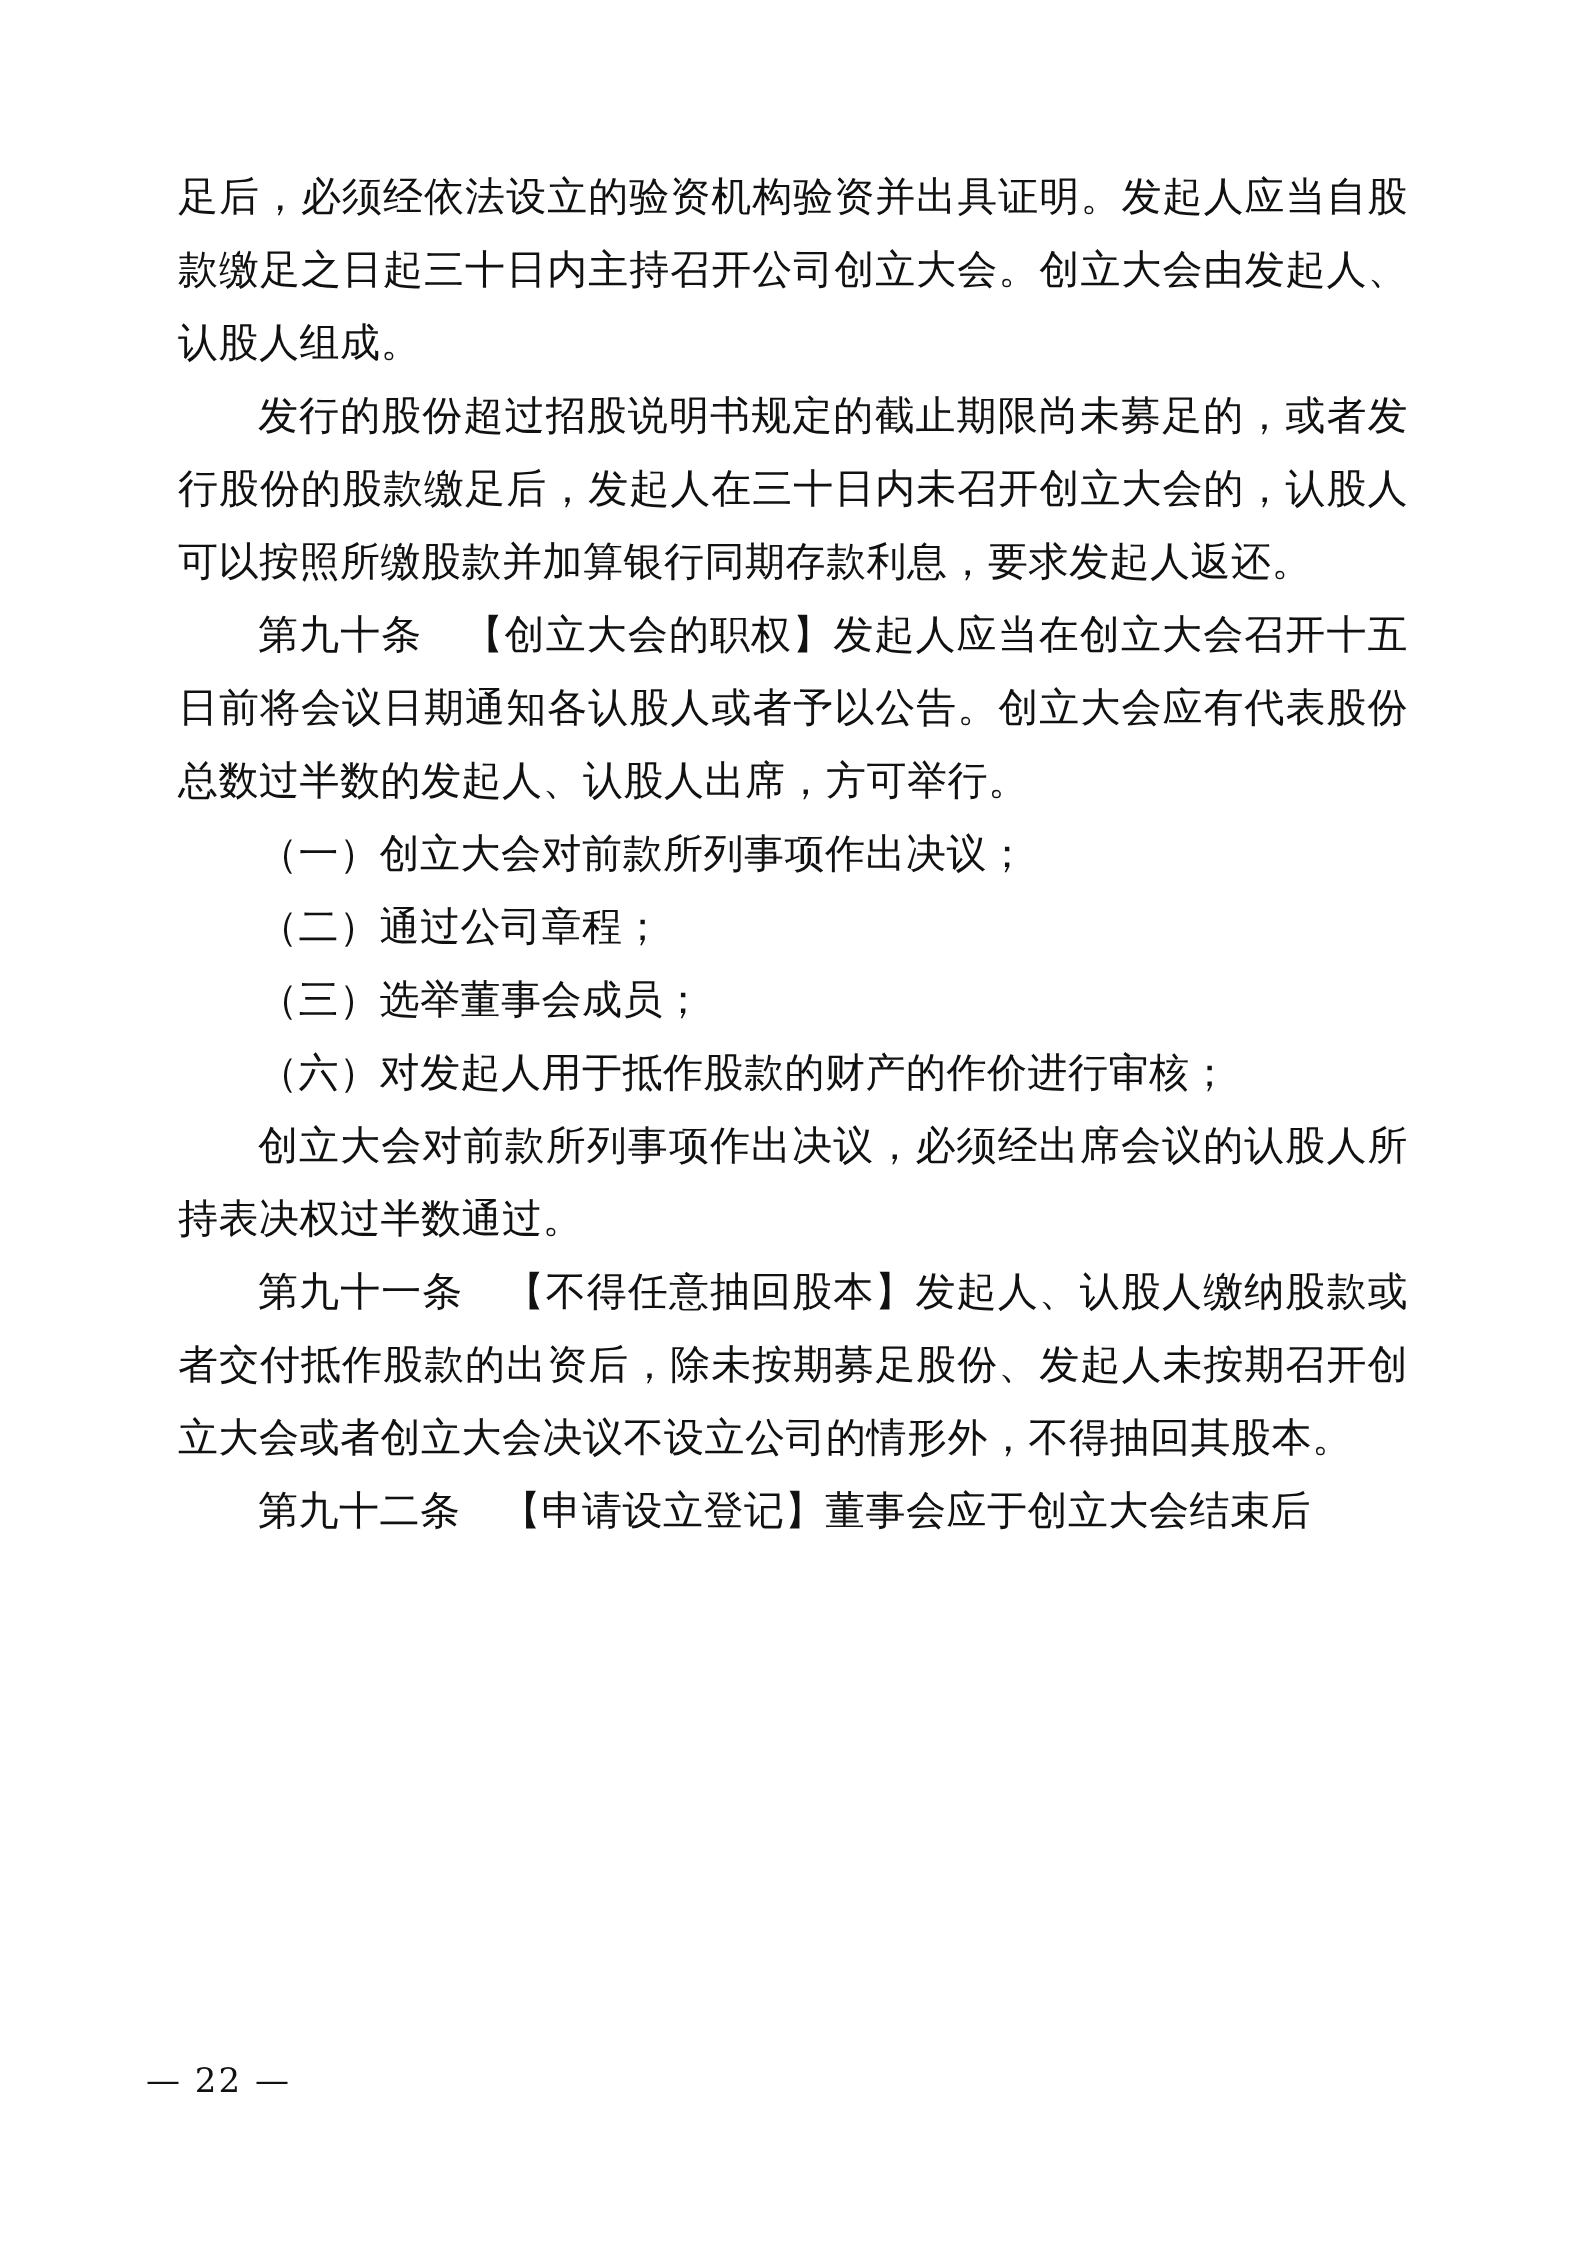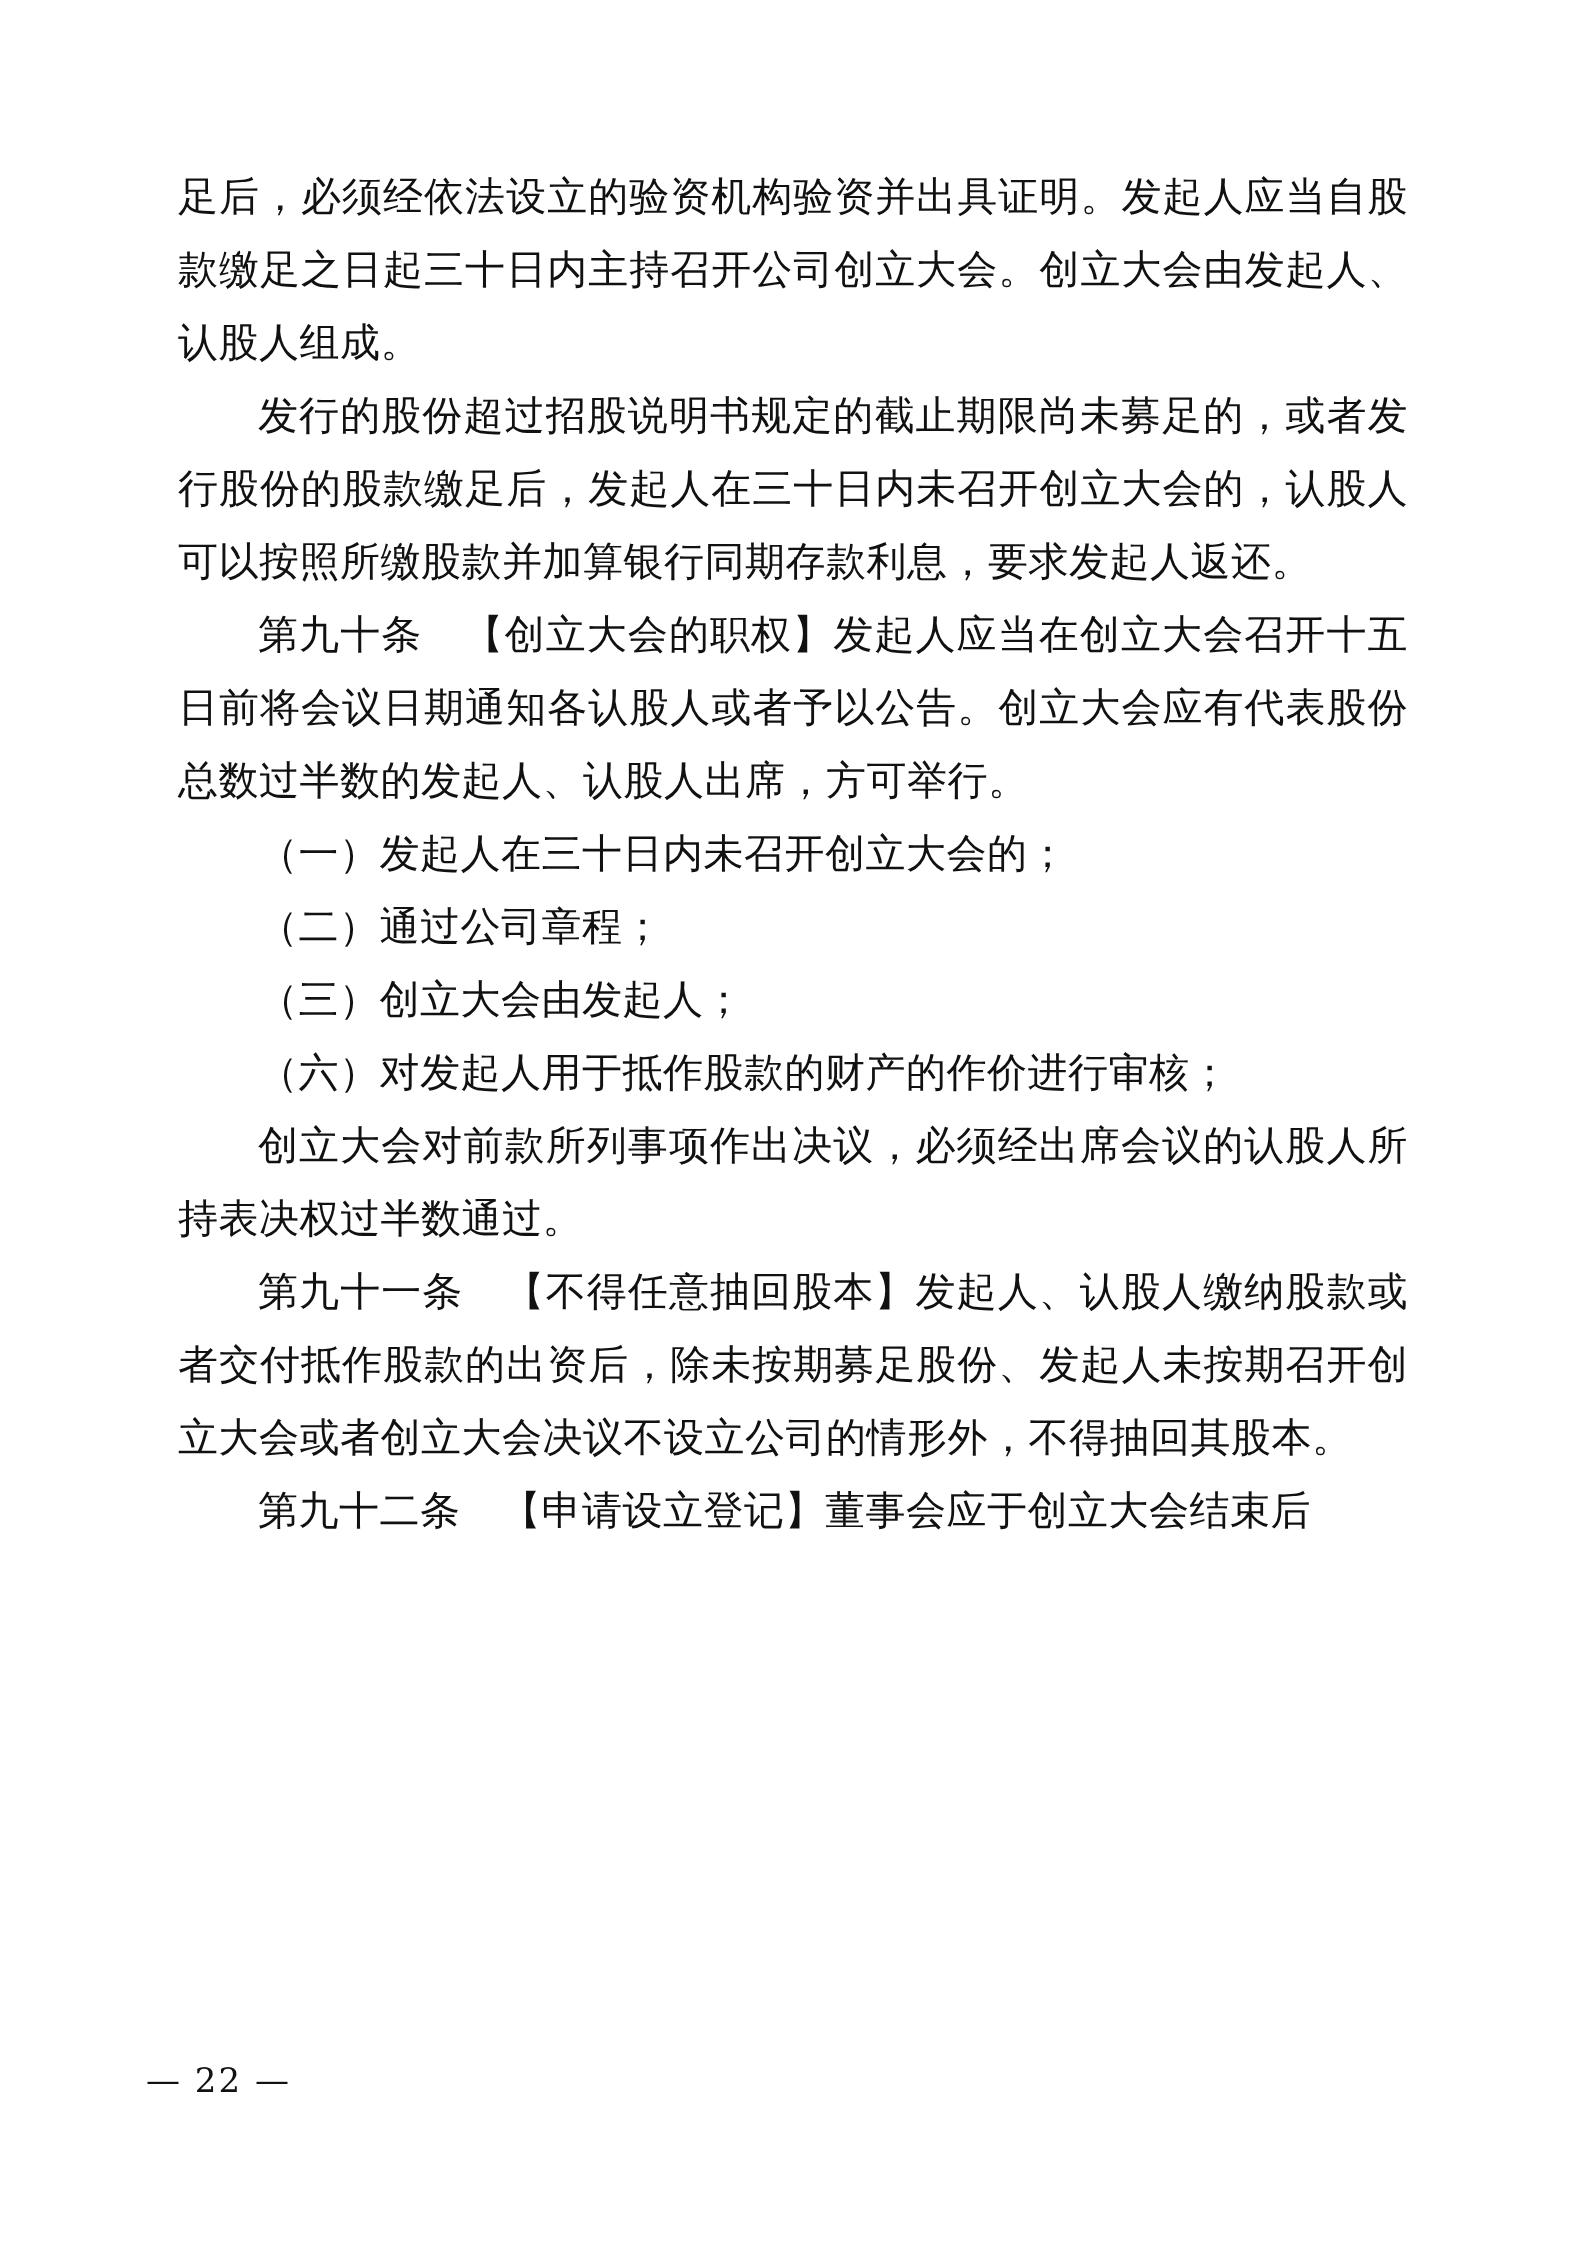--- a/index.html
+++ b/index.html
@@ -62,23 +62,23 @@
 </style>
 </head>
 <body>
 
 <div class="page">
 
   <div class="content">
     <p class="para">足后，必须经依法设立的验资机构验资并出具证明。发起人应当自股款缴足之日起三十日内主持召开公司创立大会。创立大会由发起人、认股人组成。</p>
     <p class="para indent">发行的股份超过招股说明书规定的截止期限尚未募足的，或者发行股份的股款缴足后，发起人在三十日内未召开创立大会的，认股人可以按照所缴股款并加算银行同期存款利息，要求发起人返还。</p>
     <p class="para indent">第九十条　【创立大会的职权】发起人应当在创立大会召开十五日前将会议日期通知各认股人或者予以公告。创立大会应有代表股份总数过半数的发起人、认股人出席，方可举行。</p>
-    <p class="para item">（一）发起人在三十日内未召开创立大会的；</p>
+    <p class="para item">（一）创立大会对前款所列事项作出决议；</p>
     <p class="para item">（二）通过公司章程；</p>
-    <p class="para item">（三）创立大会由发起人；</p>
+    <p class="para item">（三）选举董事会成员；</p>
     <p class="para item">（六）对发起人用于抵作股款的财产的作价进行审核；</p>
     <p class="para indent">创立大会对前款所列事项作出决议，必须经出席会议的认股人所持表决权过半数通过。</p>
     <p class="para indent">第九十一条　【不得任意抽回股本】发起人、认股人缴纳股款或者交付抵作股款的出资后，除未按期募足股份、发起人未按期召开创立大会或者创立大会决议不设立公司的情形外，不得抽回其股本。</p>
     <p class="para indent">第九十二条　【申请设立登记】董事会应于创立大会结束后</p>
   </div>
 
   <div class="footer">
     <span class="page-number">— 22 —</span>
   </div>
 

